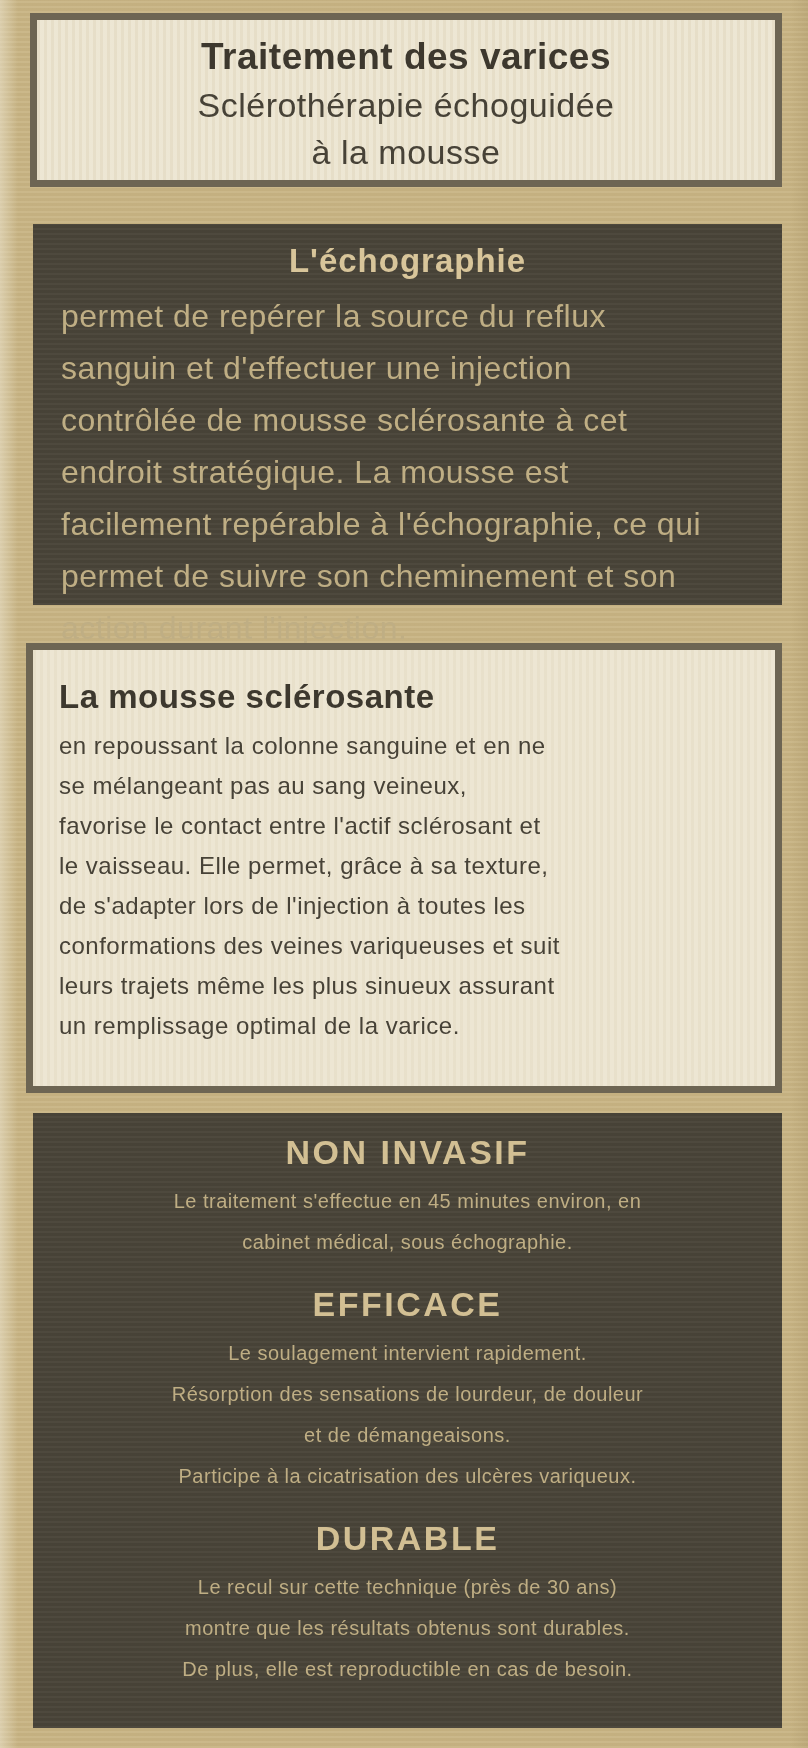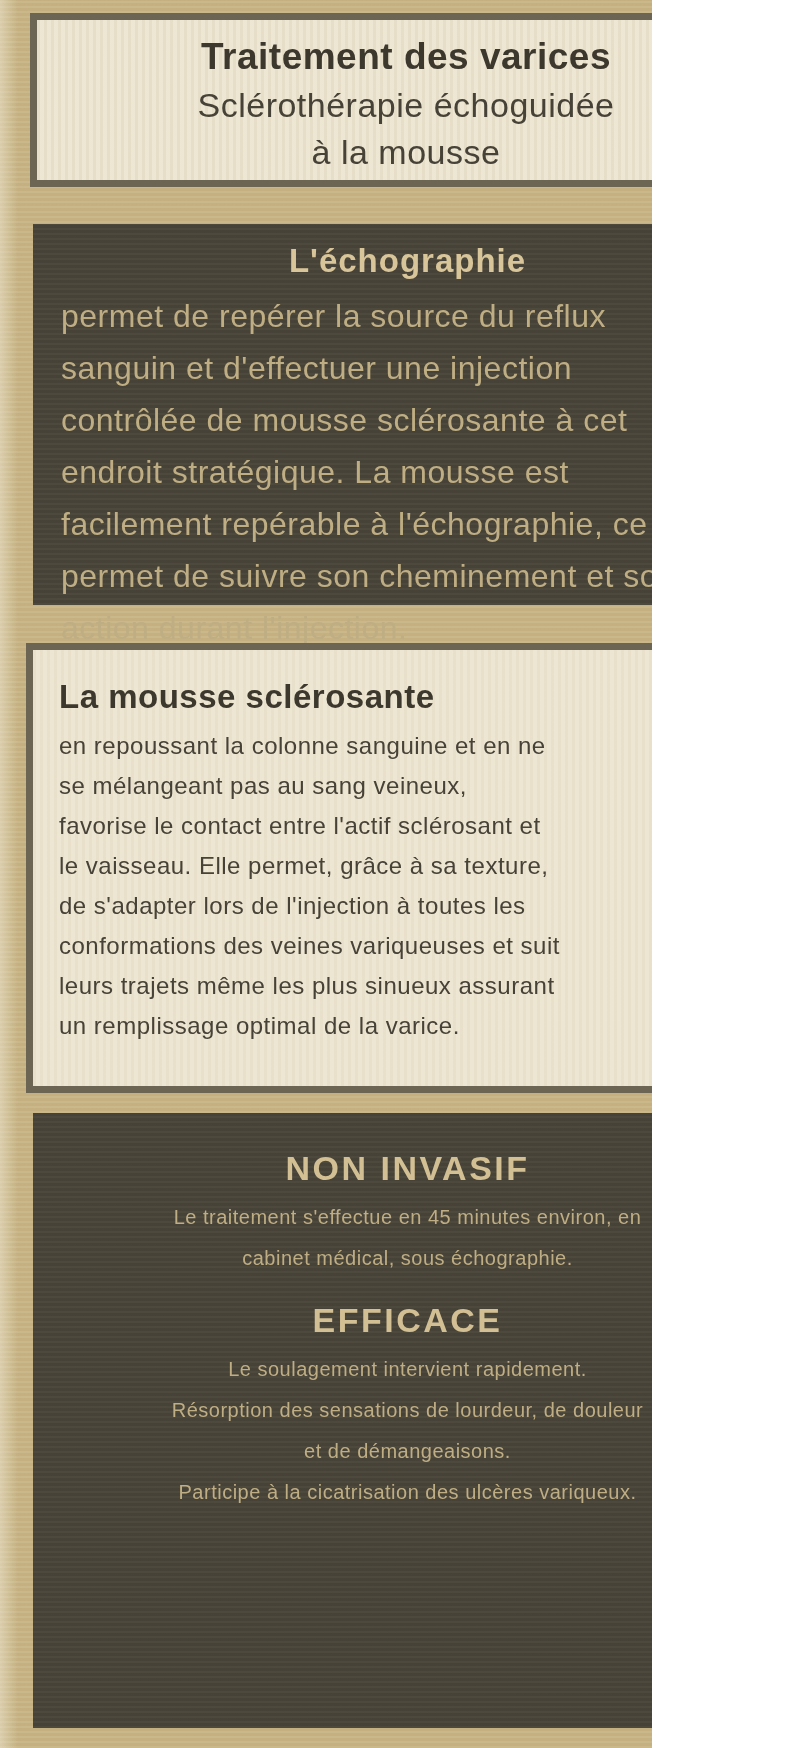--- a/index.html
+++ b/index.html
@@ -3,21 +3,21 @@
 <meta charset="utf-8">
 <style>
   html, body { margin: 0; padding: 0; }
   body {
     width: 808px;
     height: 1748px;
     font-family: "Liberation Sans", sans-serif;
   }
   .page {
     position: relative;
-    width: 652px;
+    width: 808px;
     height: 1748px;
     overflow: hidden;
     background-color: #c8b484;
     background-image:
       linear-gradient(90deg, rgba(238,231,210,0.55) 0px, rgba(238,231,210,0.0) 18px),
       linear-gradient(90deg, rgba(120,100,60,0.0) 790px, rgba(120,100,60,0.12) 808px),
       repeating-linear-gradient(0deg, rgba(255,255,255,0.05) 0 2px, rgba(120,100,60,0.05) 2px 5px);
   }
   .box {
     position: absolute;
@@ -105,21 +105,21 @@
     text-align: center;
   }
   .benefit-heading {
     font-size: 34px;
     font-weight: bold;
     color: #d2bf93;
     letter-spacing: 2.5px;
     line-height: 46px;
     margin: 18px 0 6px 0;
   }
-  .benefit:first-child .benefit-heading { margin-top: 18px; }
+  .benefit:first-child .benefit-heading { margin-top: 2px; }
   .benefit-body {
     font-size: 20px;
     color: #bfae84;
     line-height: 41px;
     letter-spacing: 0.5px;
     white-space: pre-line;
   }
 </style>
 </head>
 <body>
@@ -161,15 +161,21 @@
       <div class="benefit-body">Le traitement s'effectue en 45 minutes environ, en
 cabinet médical, sous échographie.</div>
     </div>
     <div class="benefit">
       <div class="benefit-heading">EFFICACE</div>
       <div class="benefit-body">Le soulagement intervient rapidement.
 Résorption des sensations de lourdeur, de douleur
 et de démangeaisons.
 Participe à la cicatrisation des ulcères variqueux.</div>
     </div>
+    <div class="benefit">
+      <div class="benefit-heading">DURABLE</div>
+      <div class="benefit-body">Le recul sur cette technique (près de 30 ans)
+montre que les résultats obtenus sont durables.
+De plus, elle est reproductible en cas de besoin.</div>
+    </div>
   </div>
 
 </div>
 
 </body></html>

